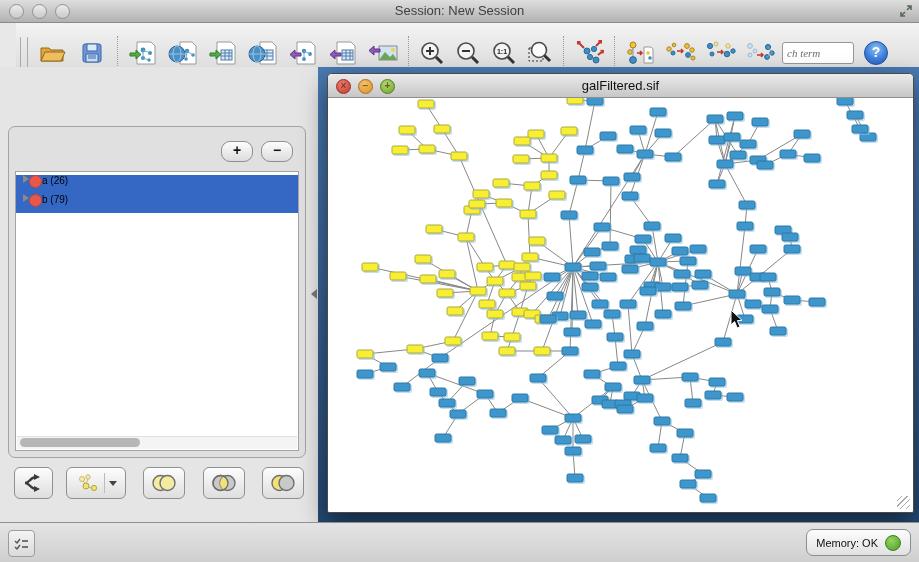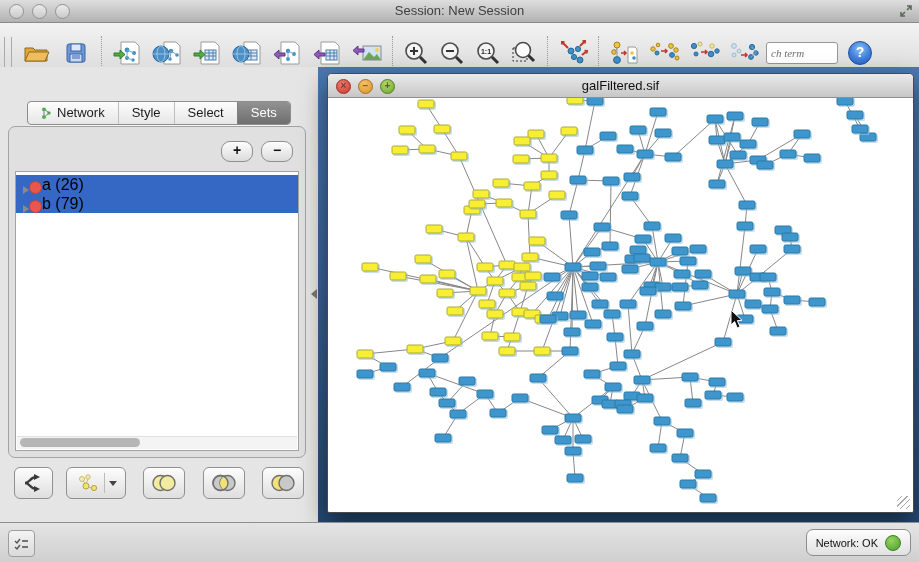--- a/index.html
+++ b/index.html
@@ -8,21 +8,21 @@
        -webkit-font-smoothing:antialiased;}
   
   .titlebar{position:absolute;top:0;left:0;right:0;height:22px;
     background:linear-gradient(#dedede,#b2b2b2);border-bottom:1px solid #8a8a8a;}
   .traffic{position:absolute;left:9px;top:4px;display:flex;gap:8px;}
   .tl{width:13px;height:13px;border-radius:50%;border:1px solid #929292;
       background:linear-gradient(#ececec,#c9c9c9);}
   .title-text{text-align:center;line-height:22px;font-size:13px;color:#404040;}
   .expand-ic{position:absolute;right:6px;top:4px;}
   
-  .toolbar{position:absolute;top:23px;left:0;right:0;height:60px;
+  .toolbar{position:absolute;top:23px;left:16px;right:0;height:60px;
     background:linear-gradient(#f3f3f3,#d7d7d7);border-bottom:1px solid #9c9c9c;
     display:flex;align-items:center;padding:0 0;box-sizing:border-box;}
   .tb-handle{width:6px;height:32px;border-left:1px solid #aaa;border-right:1px solid #aaa;margin:0 4px;}
   .tb-btn{width:40px;height:38px;display:flex;align-items:center;justify-content:center;}
   .tb-btn.sm{width:36px;}
   .tb-sep{width:0;height:34px;border-left:1px dotted #9a9a9a;margin:0 5px;}
   .search-box{width:62px;height:18px;border:1px solid #979797;border-radius:3px;
     background:#fff;font-style:italic;color:#6f6f6f;font-size:11px;padding:1px 4px;
     font-family:"Liberation Serif",serif;margin:0 6px 0 2px;}
   .help-btn{width:22px;height:22px;border-radius:50%;
@@ -47,21 +47,21 @@
   .tab.active{background:linear-gradient(#929292,#6f6f6f);color:#fff;border-left-color:#7e7e7e;}
   .content-box{position:absolute;top:59px;left:8px;right:12px;height:330px;
     border:1px solid #a3a3a3;border-radius:7px;background:#e0e0e0;}
   .pm-row{position:absolute;top:14px;right:12px;display:flex;gap:8px;}
   .pm-btn{width:30px;height:19px;border:1px solid #8f8f8f;border-radius:9px;
     background:linear-gradient(#fdfdfd,#dcdcdc);font-size:14px;font-weight:bold;color:#111;
     text-align:center;line-height:17px;}
   .list-box{position:absolute;top:44px;left:6px;right:6px;bottom:6px;background:#fff;
     border:1px solid #a3a3a3;}
   .rows{padding-top:3px;}
-  .row{height:19px;display:flex;align-items:flex-end;padding-left:7px;font-size:16px;color:#000;}
+  .row{height:19px;display:flex;align-items:flex-start;padding-left:7px;font-size:10px;color:#000;}
   .row.selected{background:#3568c5;}
   .tri{width:0;height:0;border-left:6px solid #8a8a8a;border-top:4px solid transparent;
     border-bottom:4px solid transparent;}
   .dot-red{width:11px;height:11px;border-radius:50%;background:#e8574b;border:1px solid #c8443a;}
   .hscroll{position:absolute;bottom:1px;left:1px;right:1px;height:12px;background:#f4f4f4;border-top:1px solid #e0e0e0;}
   .hthumb{position:absolute;left:3px;top:1px;width:120px;height:9px;border-radius:5px;background:#b6b6b6;}
   .panel-buttons{position:absolute;top:400px;left:14px;right:14px;display:flex;align-items:center;}
   .pbtn{height:30px;border:1px solid #909090;border-radius:6px;
     background:linear-gradient(#fdfdfd,#dedede);display:flex;align-items:center;justify-content:center;}
   .pbtn.b1{width:37px;}
@@ -310,40 +310,20 @@
       <path d="M24 8 L28 14 L23 18" stroke="#7fa8c6" fill="none"></path>
     </svg>
   </div>
 
   <input class="search-box" readonly="" value="ch term" style="">
   <div class="help-btn">?</div>
 </div>
 
 <div class="panel">
 
-  <div class="tabs">
-    <div class="tab">
-      <svg width="11" height="13" viewBox="0 0 11 13">
-        <circle cx="3" cy="2.5" r="2" fill="#4faf4f"></circle>
-          <circle cx="3" cy="10" r="2" fill="#4faf4f"></circle>
-        <circle cx="8" cy="6" r="1.7" fill="#4faf4f"></circle>
-        <path d="M3 4.5 L3 8 M4.5 3 L8 6 M4.5 9 L8 6" stroke="#7a7a7a" fill="none"></path>
-      </svg>
-      <span>Network</span>
-    </div>
-    <div class="tab">
-      <span>Style</span>
-    </div>
-    <div class="tab">
-      <span>Select</span>
-    </div>
-    <div class="tab active">
-      <span>Sets</span>
-    </div>
-  </div>
 
   <div class="content-box">
     <div class="pm-row">
       <div class="pm-btn">+</div>
       <div class="pm-btn">−</div>
     </div>
     <div class="list-box">
       <div class="rows">
         <div class="row selected">
           <div class="tri"></div>
@@ -834,16 +814,16 @@
 <div class="statusbar">
   <div class="check-btn">
     <svg width="15" height="14" viewBox="0 0 15 14">
       <path d="M1 4 L3 6 L6 2" stroke="#555" stroke-width="1.4" fill="none"></path>
       <line x1="8" y1="4" x2="14" y2="4" stroke="#555" stroke-width="1.6"></line>
       <path d="M1 10 L3 12 L6 8" stroke="#555" stroke-width="1.4" fill="none"></path>
       <line x1="8" y1="10" x2="14" y2="10" stroke="#555" stroke-width="1.6"></line>
     </svg>
   </div>
   <div class="memory-pill">
-    <span>Network: OK</span>
+    <span>Memory: OK</span>
     <div class="green-dot"></div>
   </div>
 </div>
 
 </body></html>

